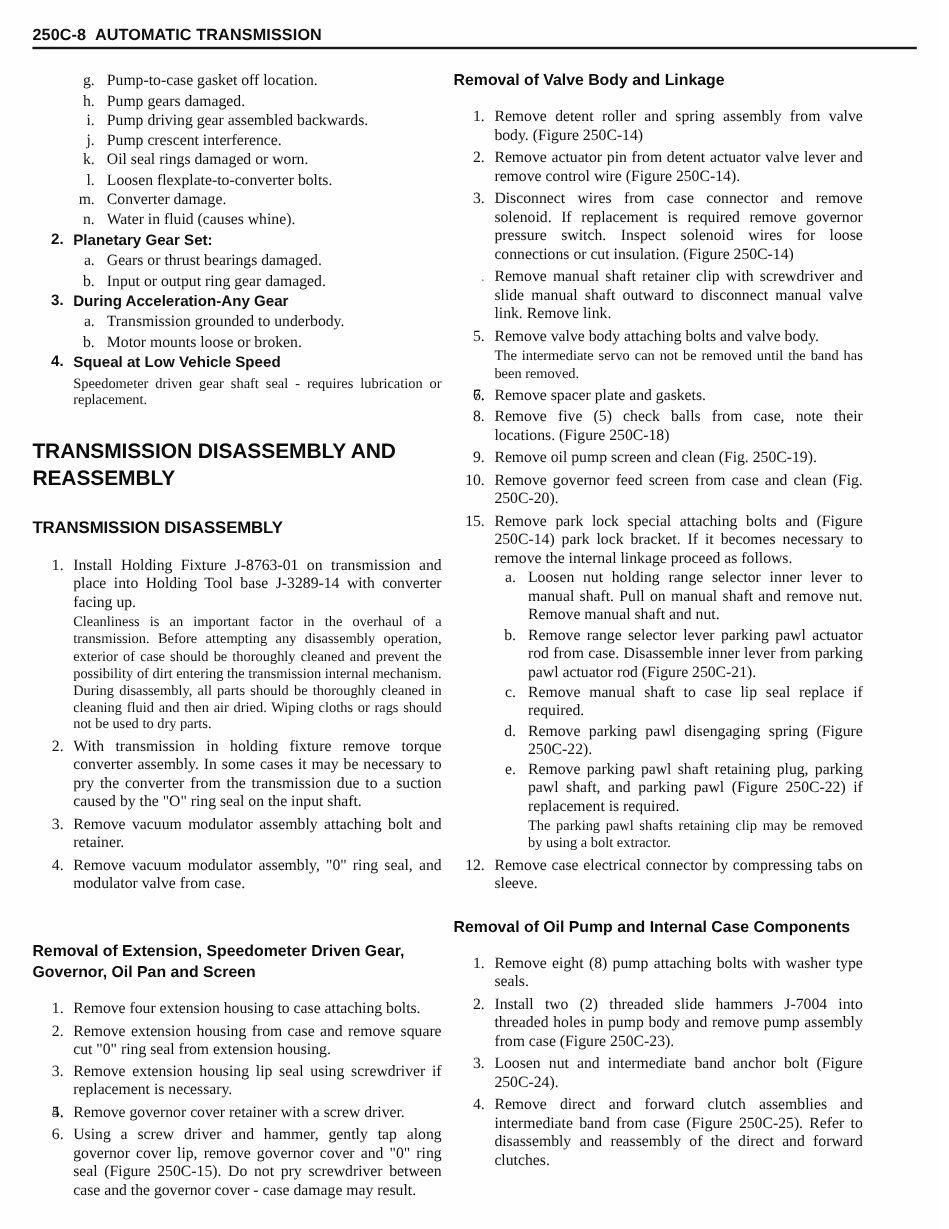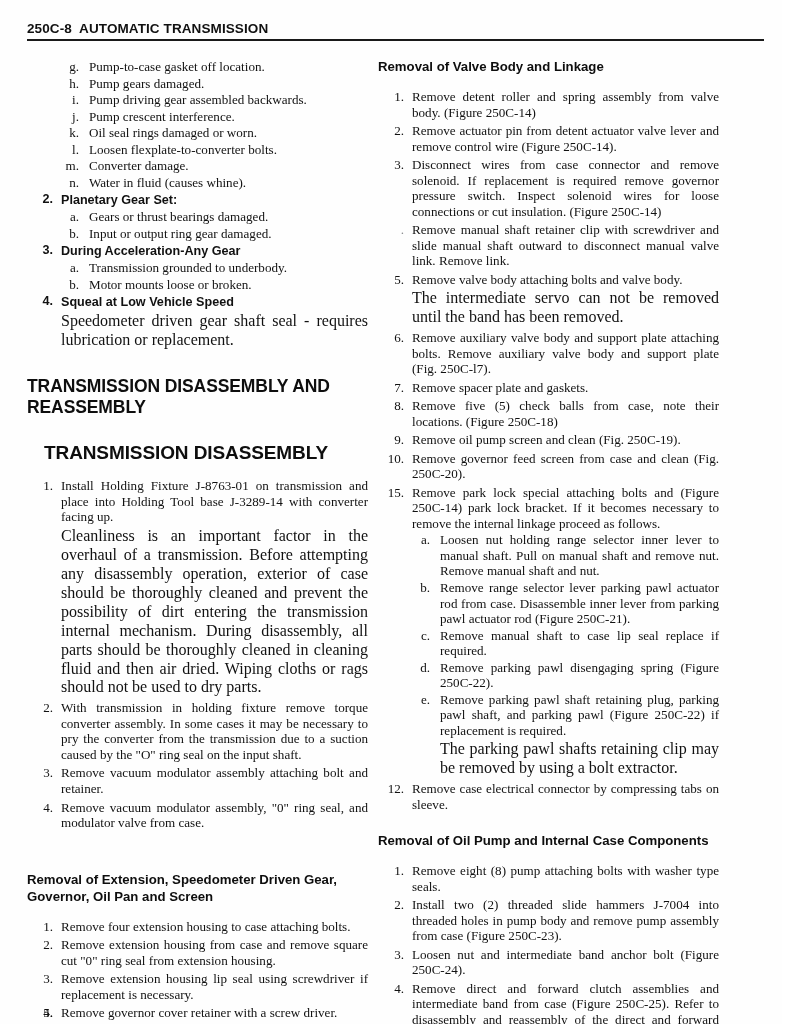--- a/index.html
+++ b/index.html
@@ -65,23 +65,23 @@
     font-size: 17.5px;
     line-height: 1.22;
     text-align: left;
     margin: 26px 0 0 0;
     letter-spacing: -0.1px;
     color: #0e0e0e;
   }
   h2.section {
     font-family: "Liberation Sans", "DejaVu Sans", sans-serif;
     font-weight: bold;
-    font-size: 19px;
+    font-size: 14px;
     line-height: 1.25;
-    margin: 22px 0 0 17px;
+    margin: 22px 0 0 0;
     letter-spacing: -0.1px;
     color: #0e0e0e;
   }
   h3.subhead {
     font-family: "Liberation Sans", "DejaVu Sans", sans-serif;
     font-weight: bold;
     font-size: 13.2px;
     line-height: 1.3;
     margin: 20px 0 0 0;
     color: #0e0e0e;
@@ -129,21 +129,21 @@
     width: 24px;
     text-align: right;
     font-size: 13.1px;
   }
   .sublist { margin-left: 28px; }
 
   
   .cont {
     margin-top: 2px;
     padding-left: 34px;
-    font-size: 16px;
+    font-size: 12px;
     line-height: 1.185;
     text-align: justify;
   }
   .sublist .cont { padding-left: 34px; }
   .faint-num { color: #8b8d8f; }
   .list-gap  { height: 11px; }
 </style>
 </head>
 <body>
 
@@ -307,21 +307,20 @@
         <span class="body">Remove manual shaft retainer clip with screwdriver and slide manual shaft outward to disconnect manual valve link. Remove link.</span>
       </div>
       <div class="step">
         <span class="num">5.</span>
         <span class="body">Remove valve body attaching bolts and valve body.</span>
       </div>
       <div class="cont">The intermediate servo can not be removed until the band has been removed.</div>
 
       <div class="step">
         <span class="num">6.</span>
-        <span class="body">Remove auxiliary valve body and support plate attaching bolts. Remove auxiliary valve body and support plate (Fig. 250C-l7).</span>
       </div>
       <div class="step">
         <span class="num">7.</span>
         <span class="body">Remove spacer plate and gaskets.</span>
       </div>
       <div class="step">
         <span class="num">8.</span>
         <span class="body">Remove five (5) check balls from case, note their locations. (Figure 250C-18)</span>
       </div>
       <div class="step">

